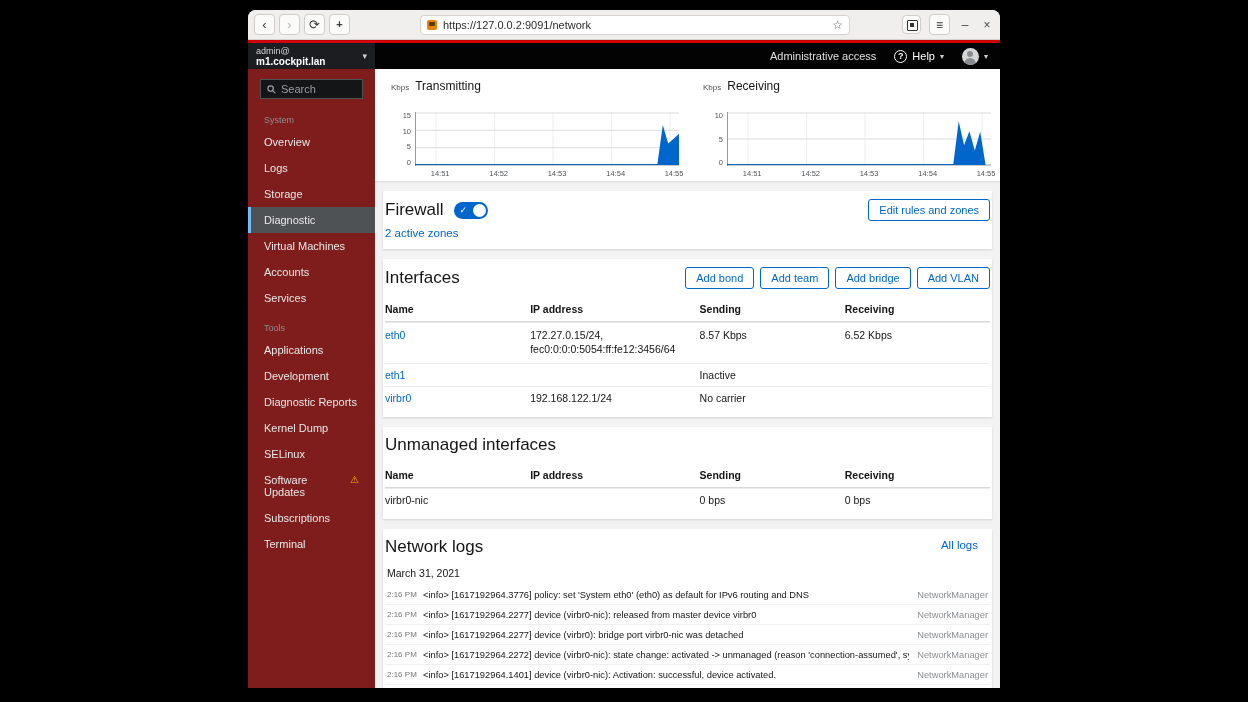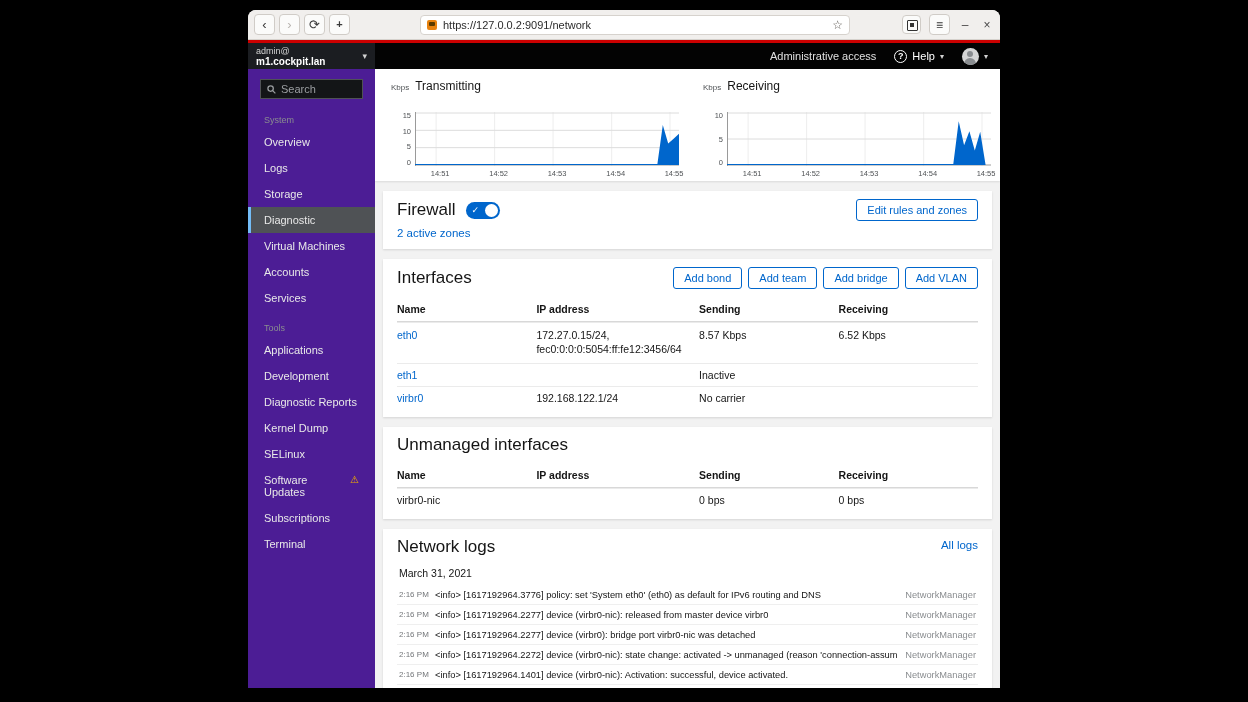--- a/index.html
+++ b/index.html
@@ -40,42 +40,42 @@
   .q-icon { width:13px; height:13px; border:1px solid #fff; border-radius:50%; font-size:9px; font-weight:bold; display:flex; align-items:center; justify-content:center; }
   .caret { font-size:8px; color:#d2d2d2; }
   .user-menu { display:flex; align-items:center; gap:5px; cursor:pointer; }
   .avatar { width:17px; height:17px; border-radius:50%; background:#d6d6d6; position:relative; overflow:hidden; }
   .avatar::before { content:""; position:absolute; top:3px; left:5.5px; width:6px; height:6px; border-radius:50%; background:#8a8d90; }
   .avatar::after { content:""; position:absolute; top:10px; left:2.5px; width:12px; height:7px; border-radius:6px 6px 0 0; background:#8a8d90; }
 
   .app-body { flex:1; display:flex; overflow:hidden; }
 
   
-  .sidebar { width:127px; background:#4c1d95; flex:0 0 auto; overflow:hidden; }
+  .sidebar { width:127px; background:#7f1d1d; flex:0 0 auto; overflow:hidden; }
   .searchbox { margin:10px 12px 4px 12px; height:20px; background:#131517; border:1px solid #4f5255; display:flex; align-items:center; gap:5px; padding:0 6px; }
   .searchbox span { font-size:11px; color:#9b9ea1; }
   .nav-section-label { font-size:9px; color:#8a8d90; padding:12px 16px 4px 16px; }
   .nav-item { font-size:11px; color:#e8e8e8; padding:7px 16px; cursor:pointer; position:relative; }
   .nav-item.active { background:#4f5255; border-left:3px solid #73bcf7; padding-left:13px; }
   .warn-icon { color:#f0ab00; font-size:10px; float:right; }
 
   
   .content { flex:1; background:#f2f2f2; overflow:hidden; display:flex; flex-direction:column; }
   .charts-card { background:#fff; height:112px; flex:0 0 auto; display:flex; gap:16px; padding:10px 0 0 16px; box-shadow:0 1px 2px rgba(0,0,0,.1); }
   .chart { width:296px; }
   .chart-title-row { display:flex; align-items:baseline; gap:6px; margin-bottom:19px; }
   .chart-unit { font-size:8px; color:#4f5255; }
   .chart-title { font-size:12px; color:#151515; }
   .chart-grid { display:flex; }
   .y-labels { width:24px; height:54px; display:flex; flex-direction:column; justify-content:space-between; align-items:flex-end; padding-right:4px; font-size:7.5px; color:#4f5255; line-height:7px; }
   .plot { width:264px; height:54px; }
   .x-labels { position:relative; height:12px; margin-left:28px; width:264px; }
   .x-labels span { position:absolute; top:3px; transform:translateX(-50%); font-size:7.5px; color:#4f5255; }
 
-  .card { background:#fff; margin:10px 8px 0 8px; box-shadow:0 1px 2px rgba(0,0,0,.12); padding:8px 14px; flex:0 0 auto; position:relative; }
+  .card { background:#fff; margin:10px 8px 0 8px; box-shadow:0 1px 2px rgba(0,0,0,.12); padding:8px 2px; flex:0 0 auto; position:relative; }
   .card-title { font-size:17px; font-weight:400; color:#151515; }
   .title-row { display:flex; align-items:center; justify-content:space-between; }
   .title-left { display:flex; align-items:center; gap:10px; }
   .link { color:#0066cc; font-size:11.5px; text-decoration:none; cursor:pointer; }
   .zones-link { display:inline-block; margin-top:6px; }
   .btn-outline { background:#fff; border:1px solid #0066cc; color:#0066cc; font-size:11px; padding:4px 10px; border-radius:3px; cursor:pointer; font-family:"Liberation Sans",sans-serif; }
   .btn-group { display:flex; gap:6px; }
 
   .toggle { width:34px; height:17px; border-radius:9px; background:#0066cc; position:relative; display:inline-flex; align-items:center; cursor:pointer; }
   .toggle .check { color:#fff; font-size:9px; margin-left:6px; line-height:1; }

